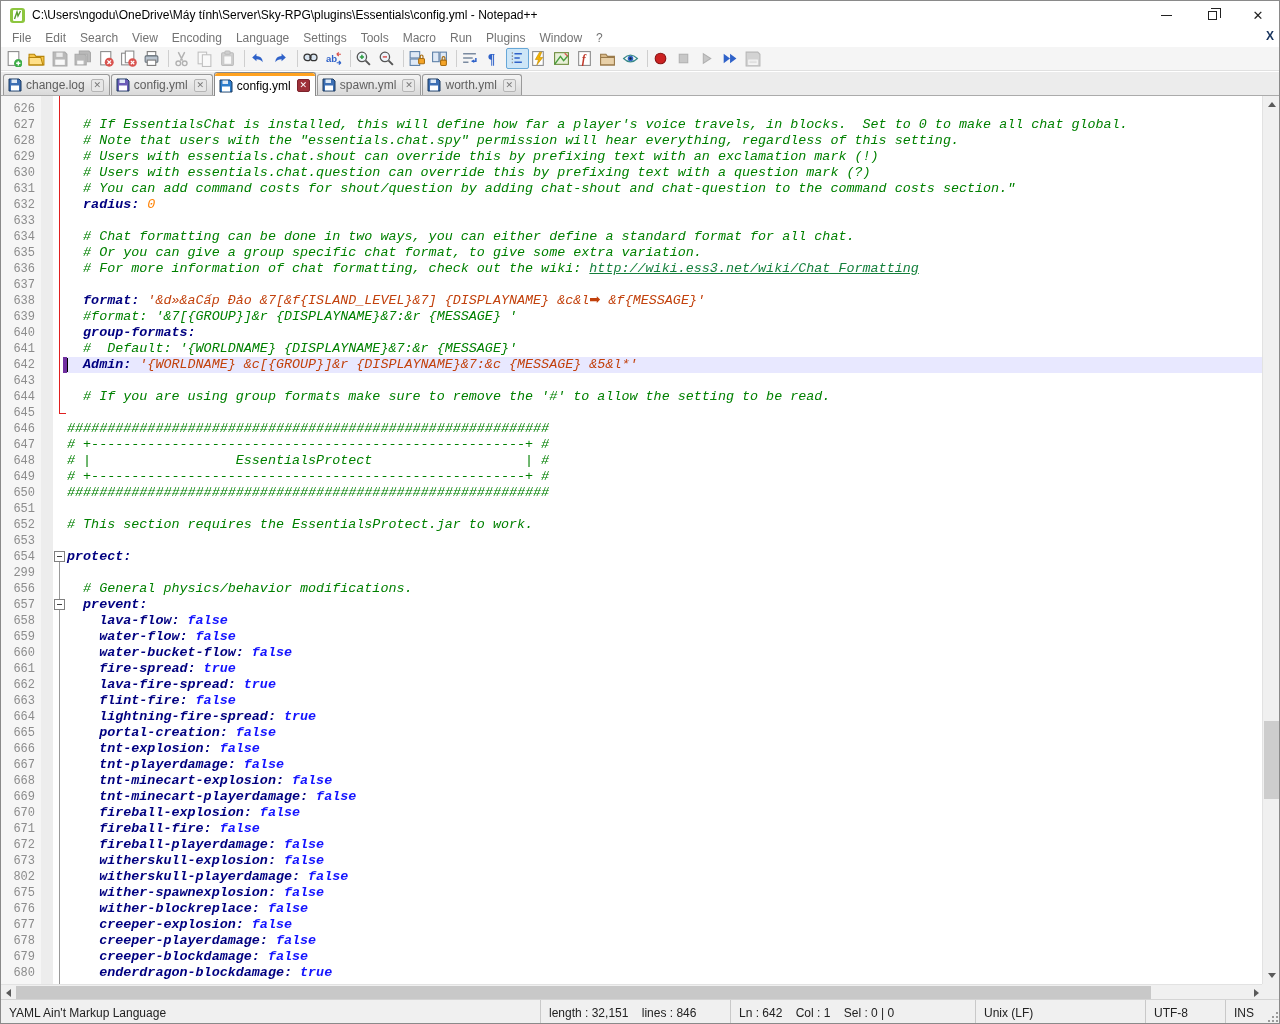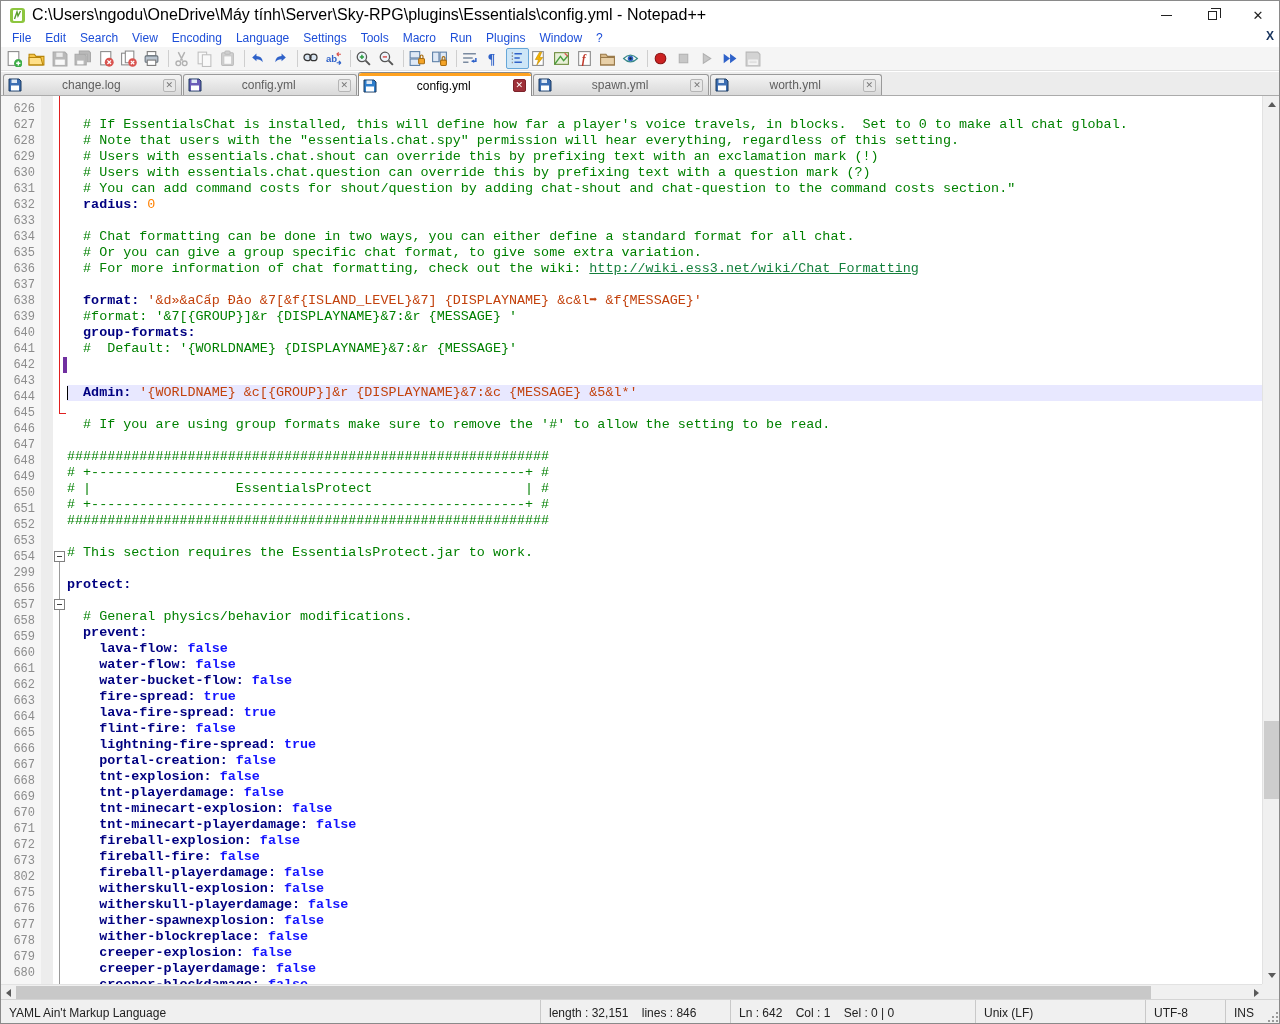--- a/index.html
+++ b/index.html
@@ -5,68 +5,68 @@
   html,body{margin:0;padding:0;background:#fff;}
   body{width:1280px;height:1024px;position:relative;overflow:hidden;
        font-family:"Liberation Sans",sans-serif;font-size:12px;color:#111;
        box-sizing:border-box;border:1px solid #8a8a8a;}
   *{box-sizing:border-box;}
 
   
   .titlebar{position:absolute;top:0;left:0;width:1280px;height:28px;background:#fff;
             display:flex;align-items:center;}
   .app-icon{width:17px;height:17px;margin:0 6px 0 8px;flex:0 0 auto;}
-  .title-text{font-size:16px;color:#000;white-space:nowrap;}
+  .title-text{font-size:12px;color:#000;white-space:nowrap;}
   .win-controls{position:absolute;right:0;top:0;height:28px;display:flex;}
   .win-btn{width:46px;height:28px;display:flex;align-items:center;justify-content:center;color:#222;}
   .min-glyph{width:11px;height:1px;background:#222;}
   .restore-glyph{width:9px;height:9px;border:1px solid #222;position:relative;background:#fff;}
   .restore-glyph:before{content:"";position:absolute;left:2px;top:-4px;width:9px;height:9px;border:1px solid #222;border-left:none;border-bottom:none;}
   .close-glyph{font-size:13px;line-height:13px;}
 
   
   .menubar{position:absolute;top:28px;left:0;width:1280px;height:18px;background:#fff;
            display:flex;align-items:center;padding-left:4px;}
-  .menu-item{padding:1px 7px;color:#1d4ed8;white-space:nowrap;}
+  .menu-item{padding:1px 7px;color:#737373;white-space:nowrap;}
   .menubar-x{position:absolute;right:7px;top:0;color:#16325c;font-weight:bold;font-size:12px;}
 
   
   .toolbar{position:absolute;top:46px;left:0;width:1280px;height:24px;background:#f5f5f5;
            border-bottom:1px solid #e0e0e0;display:flex;align-items:center;padding-left:3px;}
   .tb-btn{width:23px;height:21px;display:flex;align-items:center;border:1px solid transparent;border-radius:2px;}
   .tb-btn svg{width:17px;height:17px;}
   .tb-btn.disabled{opacity:.42;filter:grayscale(100%);}
   .tb-btn.active{background:#cde6f7;border:1px solid #66a7d8;}
   .tb-sep{width:1px;height:17px;background:#cfcfcf;margin:0 3px;}
 
   
   .tabbar{position:absolute;top:71px;left:0;width:1280px;height:24px;background:#ececec;
           border-bottom:1px solid #ababab;display:flex;align-items:flex-end;padding-left:2px;}
   .tab{height:21px;display:flex;align-items:center;padding:0 5px 0 4px;margin-right:1px;
        background:linear-gradient(#f4f4f4,#d9d9d9);border:1px solid #9a9a9a;border-bottom:none;
-       border-radius:3px 3px 0 0;color:#5f5f5f;white-space:nowrap;position:relative;gap:36px;}
+       border-radius:3px 3px 0 0;color:#5f5f5f;white-space:nowrap;position:relative;}
   .tab.active{height:24px;background:#fff;color:#000;z-index:2;margin-bottom:-1px;
               border-color:#8a8a8a;padding-top:2px;}
   .tab.active:before{content:"";position:absolute;top:0;left:0;right:0;height:3px;background:#ffa21f;border-radius:3px 3px 0 0;}
   .tab .floppy{width:14px;height:14px;margin-right:4px;}
   .tab .closebox{width:13px;height:13px;margin-left:6px;display:flex;align-items:center;justify-content:center;
                  font-size:9px;line-height:9px;color:#777;background:#e7e7e7;border:1px solid #b5b5b5;border-radius:2px;}
   .tab.active .closebox{background:#9e3039;border-color:#7c232b;color:#fff;}
 
   
   .editor{position:absolute;top:95px;left:0;width:1280px;height:888px;background:#fff;overflow:hidden;}
   .gutter-nums{position:absolute;top:0;left:0;width:40px;height:100%;background:#f6f6f6;}
   .gutter-book{position:absolute;top:0;left:40px;width:12px;height:100%;background:#ededed;}
   .gutter-fold{position:absolute;top:0;left:52px;width:14px;height:100%;background:#fff;}
-  .code-pane{position:absolute;top:0;left:66px;width:1197px;height:100%;background:#fff;}
+  .code-pane{position:absolute;top:0;left:66px;width:1197px;height:100%;background:#fff;font-style:italic;}
   .num-line{height:16px;line-height:16px;text-align:right;padding-right:6px;
             font-family:"Liberation Mono","DejaVu Sans Mono",monospace;font-size:12px;color:#8c8c8c;}
   .code-line{height:16px;line-height:16px;white-space:pre;position:relative;
              font-family:"Liberation Mono","DejaVu Sans Mono","DejaVu Sans",monospace;font-size:13.4px;}
-  .code-line.current{background:#e8e8ff;margin-top:28px;}
+  .code-line.current{background:#e8e8ff;}
   .caret{position:absolute;left:0;top:1px;width:1px;height:14px;background:#000;}
   .seg-c{color:#008000;}
   .seg-u{color:#15803d;text-decoration:underline;}
   .seg-k{color:#000080;font-weight:bold;text-align:right;}
   .seg-b{color:#1414ff;font-weight:bold;}
   .seg-num{color:#ff8000;}
   .seg-s{color:#c2410c;}
   .lines-pad{padding-top:5px;}
   .fold-box{position:absolute;width:11px;height:11px;background:#fff;border:1px solid #808080;left:53px;z-index:3;}
   .fold-box:before{content:"";position:absolute;left:2px;top:4px;width:5px;height:1px;background:#404040;}

